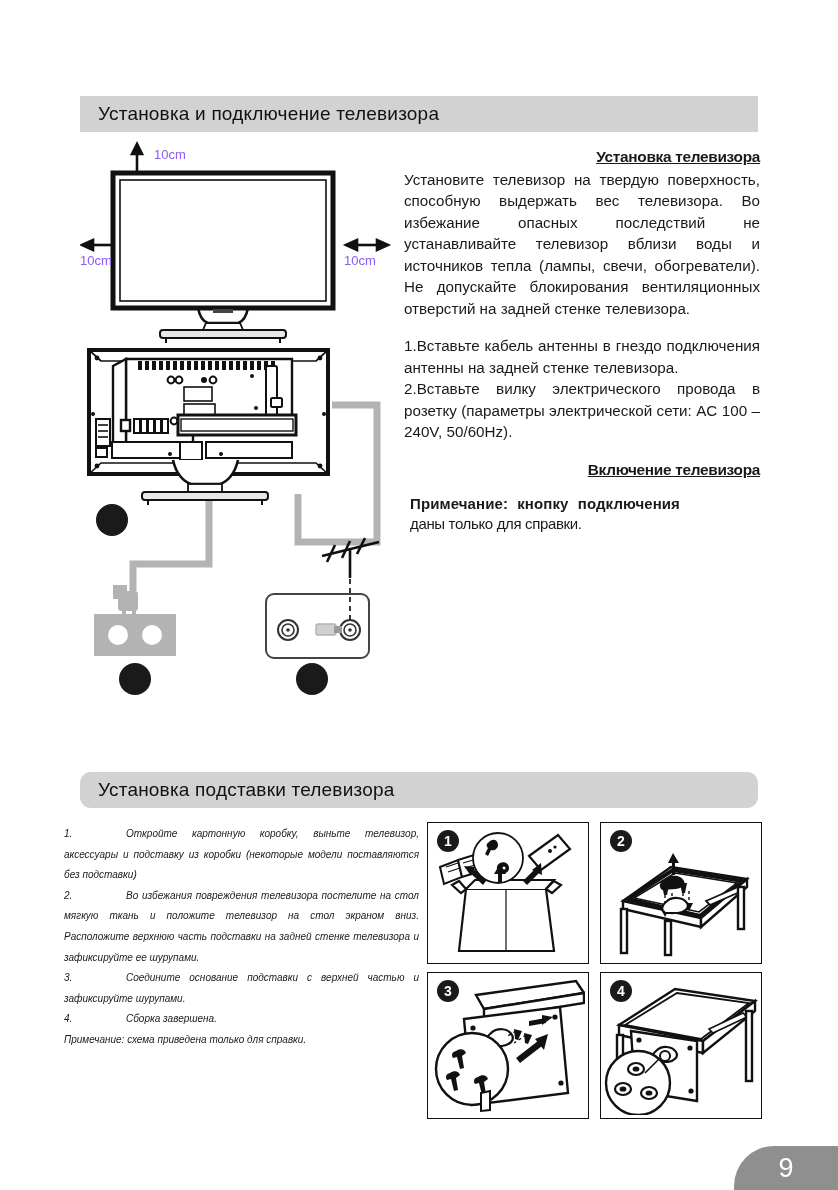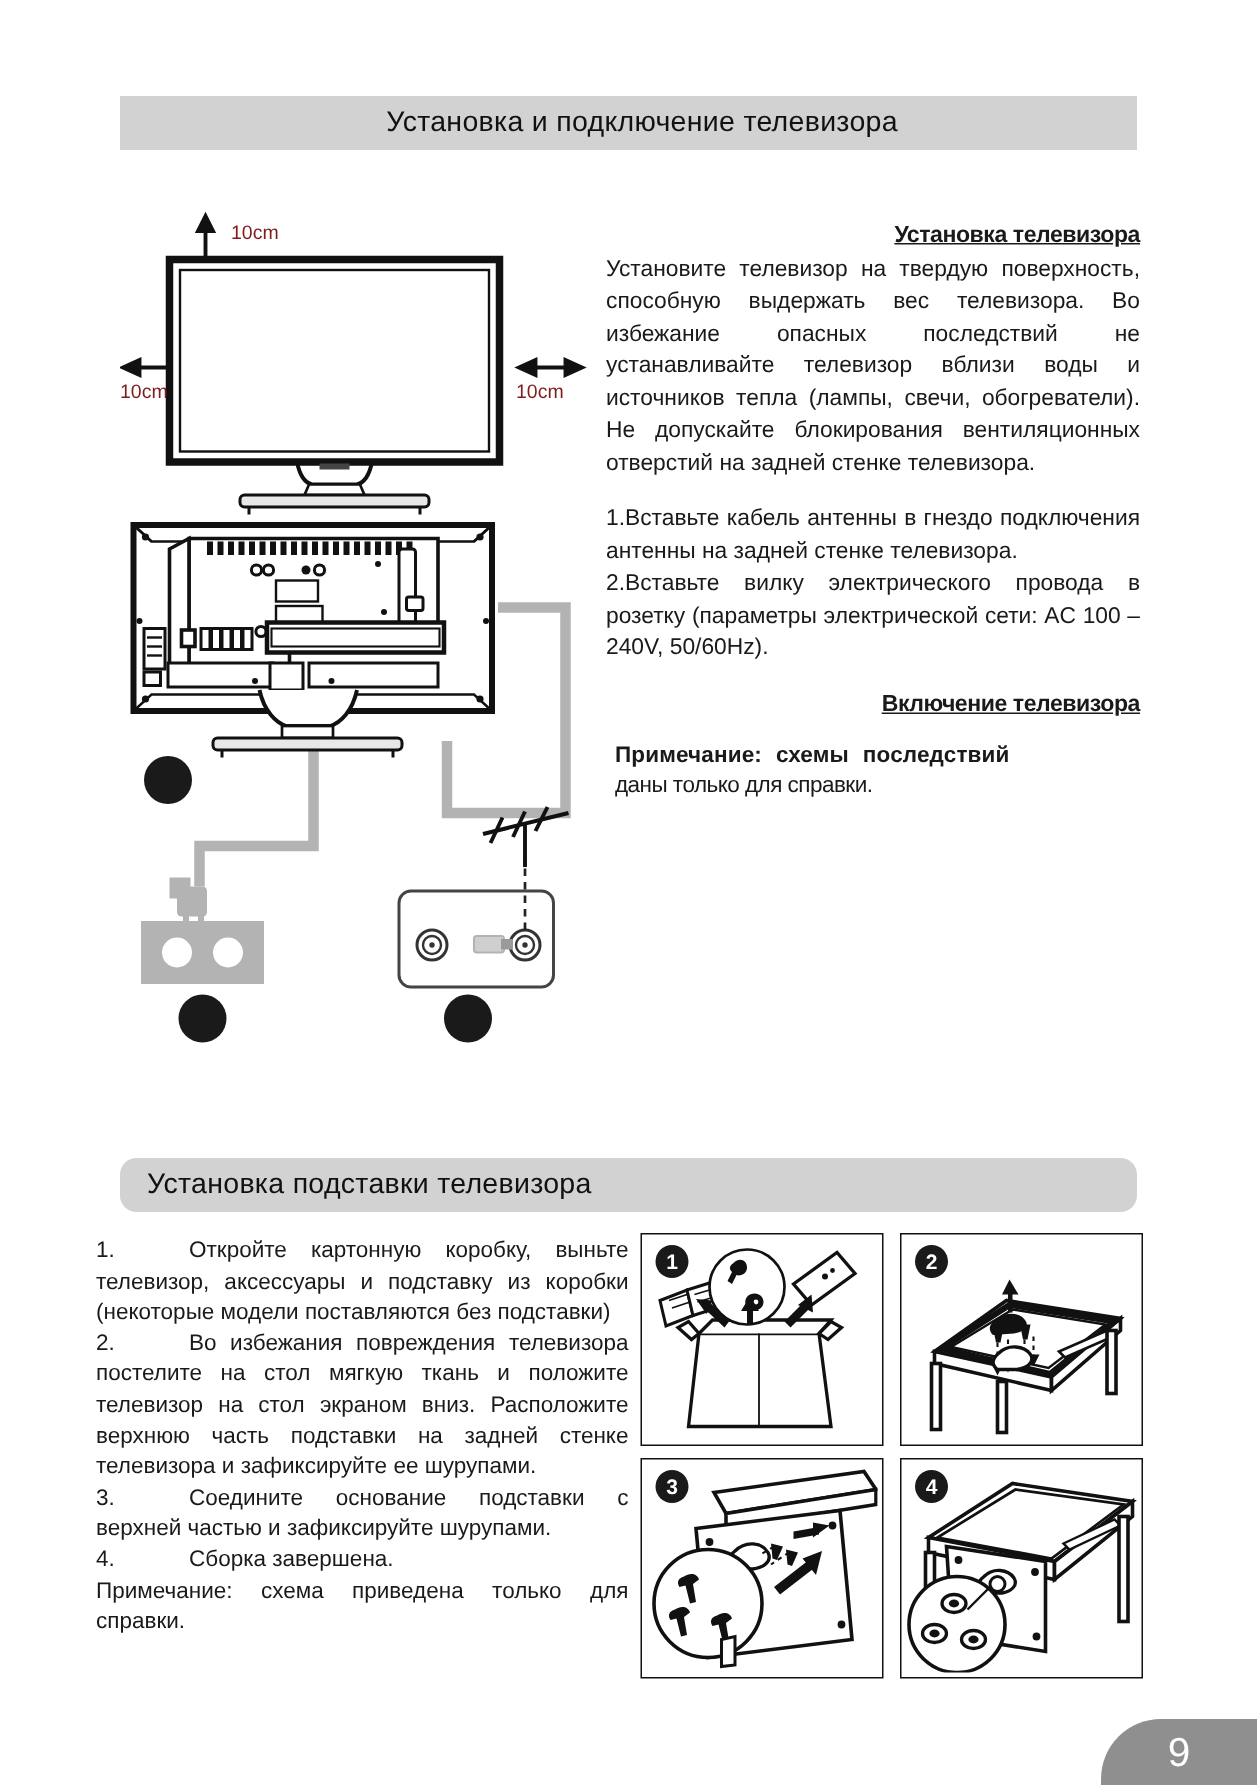--- a/index.html
+++ b/index.html
@@ -12,21 +12,21 @@
 
   
   .section-bar{
     position:absolute;left:80px;width:678px;height:36px;
     background:#d2d2d2;display:flex;align-items:center;
   }
   .section-bar .title{
     font-size:19px;letter-spacing:.2px;padding-left:18px;
     font-weight:400;color:#111;white-space:nowrap;
   }
-  #bar1{top:64px;justify-content:center;}
+  #bar1{top:96px;}
   #bar2{top:772px;border-radius:11px;}
 
   
   .col-right{
     position:absolute;left:404px;top:146px;width:356px;
     font-size:15.2px;line-height:21.5px;text-align:justify;
   }
   .col-right h3{
     margin:0 0 1px 0;font-size:15.4px;font-weight:700;
     text-decoration:underline;letter-spacing:-.3px;
@@ -39,26 +39,26 @@
   .note{
     margin-top:14px;padding-left:6px;font-size:15px;line-height:20px;
     letter-spacing:.1px;
   }
   .note .l1{display:block;}
   .note .l2{display:block;letter-spacing:-.35px;font-weight:400;}
   .note .l1{font-weight:600;word-spacing:5px;}
 
   
   .illus{position:absolute;left:80px;top:140px;width:320px;height:620px;}
-  .lbl{position:absolute;font-size:13px;color:#7f1d1d;}
+  .lbl{position:absolute;font-size:13px;color:#8b5cf6;}
 
   
   .col-bl{
     position:absolute;left:64px;top:824px;width:355px;
-    font-size:15px;line-height:20.6px;text-align:justify;
+    font-size:10px;line-height:20.6px;text-align:justify;font-style:italic;
   }
   .col-bl p{margin:0;text-align:justify;}
   .col-bl .num{display:inline-block;width:62px;}
 
   
   .grid{position:absolute;left:427px;top:822px;width:333px;height:295px;}
   .cell{position:absolute;border:1.6px solid #111;background:#fff;overflow:hidden;}
   #c1{left:0;top:0;width:160px;height:140px;}
   #c2{left:173px;top:0;width:160px;height:140px;}
   #c3{left:0;top:150px;width:160px;height:145px;}
@@ -272,21 +272,21 @@
     </div>
 
     <div class="blk">
       <p>1.Вставьте кабель антенны в гнездо подключения антенны на задней стенке телевизора.</p>
       <p>2.Вставьте вилку электрического провода в розетку (параметры электрической сети: AC 100 – 240V, 50/60Hz).</p>
     </div>
 
     <div class="blk">
       <h3>Включение телевизора</h3>
       <div class="note">
-        <span class="l1">Примечание: схемы последствий</span>
+        <span class="l1">Примечание: кнопку подключения</span>
         <span class="l2">даны только для справки.</span>
       </div>
     </div>
   </div>
 
   <div class="section-bar" id="bar2">
     <span class="title">Установка подставки телевизора</span>
   </div>
 
   <div class="col-bl">

